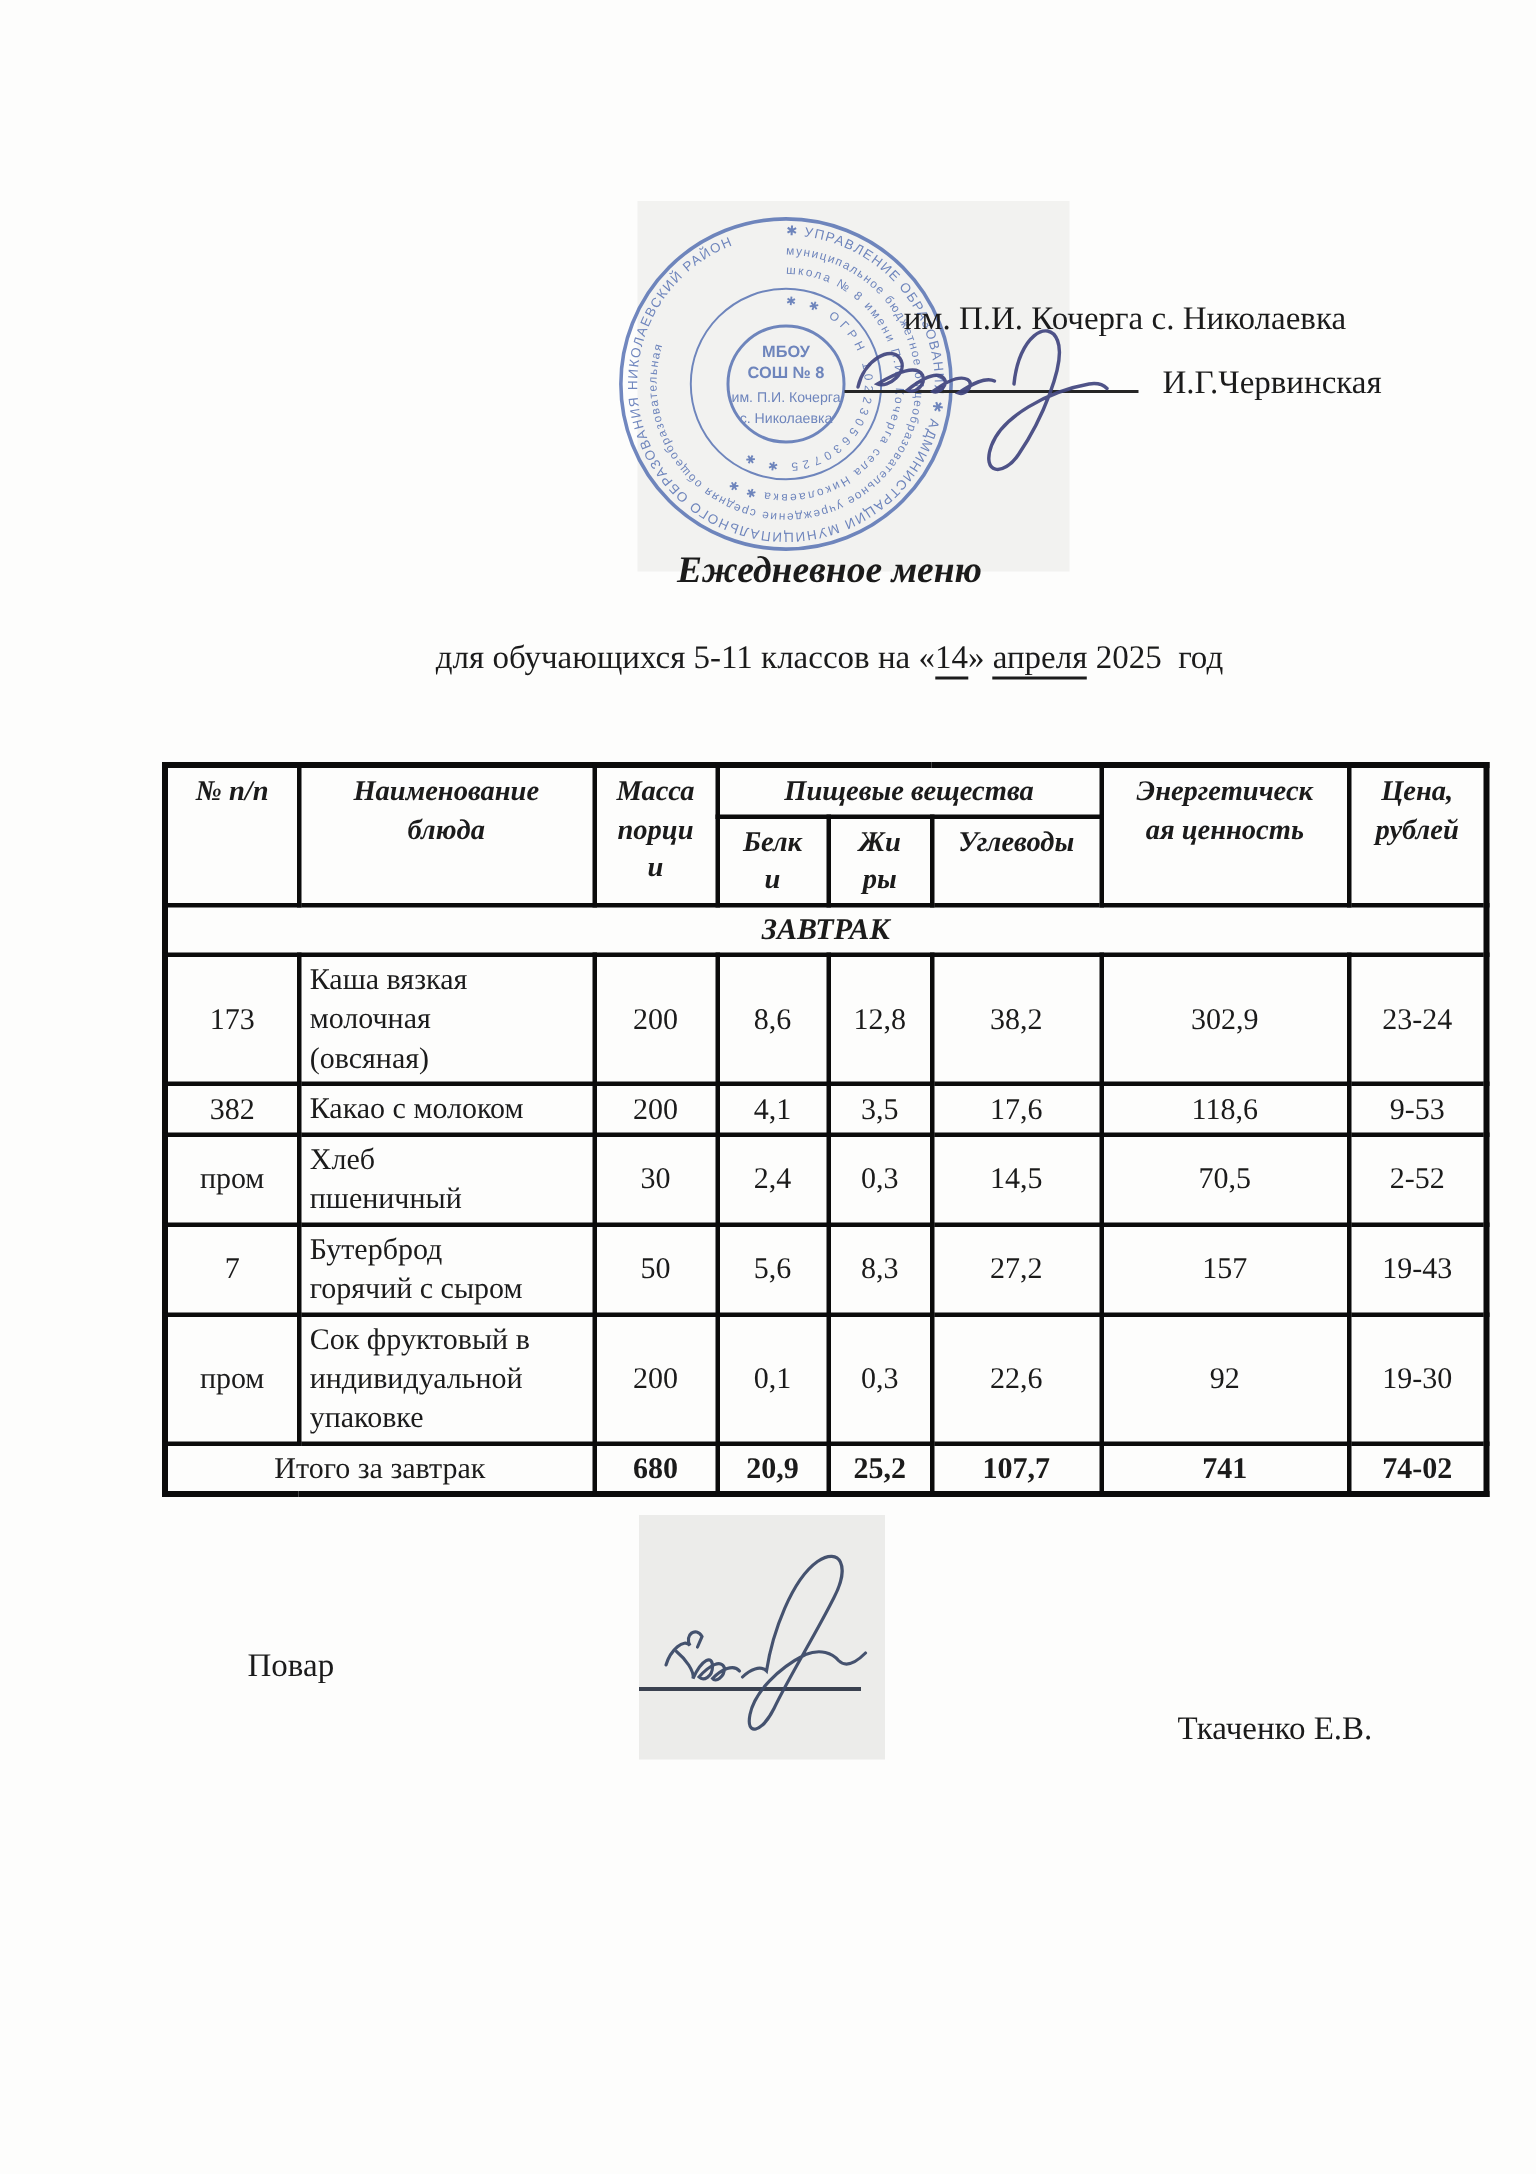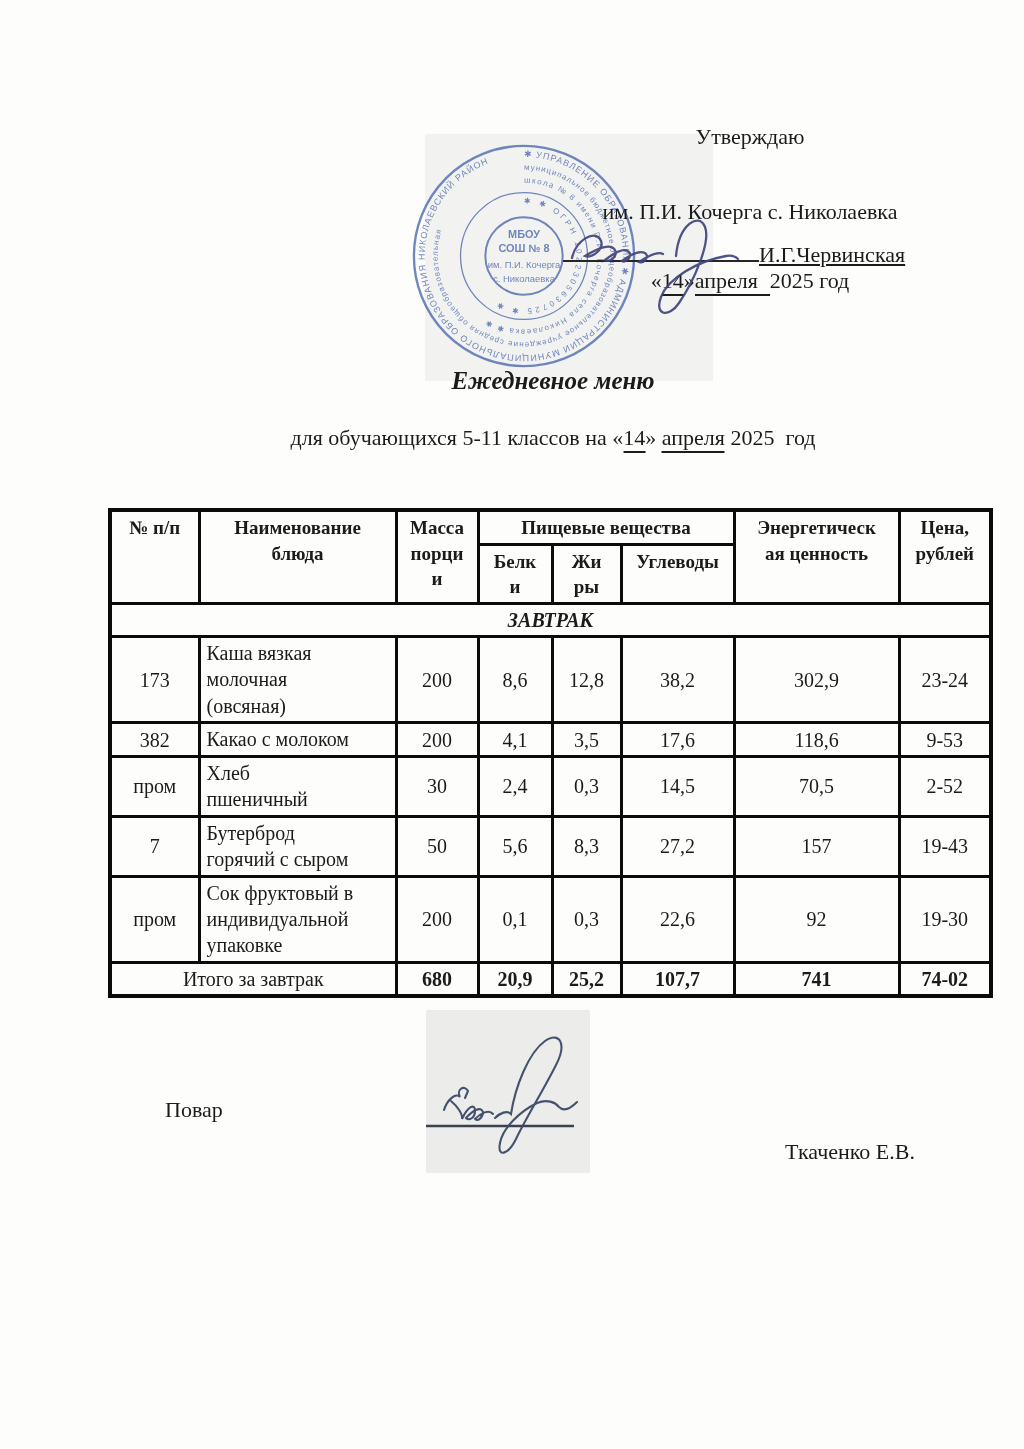--- a/index.html
+++ b/index.html
@@ -28,21 +28,21 @@
   
   .doc-title{position:absolute;top:367px;left:553px;transform:translateX(-50%);
     font-size:25px;font-weight:bold;font-style:italic;white-space:nowrap;}
   .doc-subtitle{position:absolute;top:425px;left:553px;transform:translateX(-50%);
     font-size:22px;white-space:nowrap;}
 
   
   table.menu{position:absolute;left:108px;top:508px;width:881px;border-collapse:collapse;
     table-layout:fixed;border:4px solid #0b0b0b;}
   .menu th,.menu td{border:3px solid #0b0b0b;overflow:hidden;}
-  .menu th{font-weight:bold;font-size:19px;text-align:center;
+  .menu th{font-weight:bold;font-style:italic;font-size:19px;text-align:center;
     vertical-align:top;white-space:pre-line;line-height:1.35;padding:3px 2px 2px;}
   .menu td{font-size:20px;text-align:center;vertical-align:middle;padding:2px 3px;line-height:1.3;}
   .menu td.dish{text-align:left;padding-left:6px;white-space:pre-line;line-height:1.32;}
   .menu td.numcol{font-weight:normal;margin-top:36px;}
   .menu tr.section td{font-weight:bold;font-style:italic;font-size:20px;text-align:center;}
   .menu tr.total td{font-weight:bold;}
   .menu tr.total td.total-label{font-weight:normal;}
 
   
   .foot{position:absolute;font-size:22px;white-space:nowrap;}
@@ -80,27 +80,23 @@
       <text font-size="8" letter-spacing="3">
         <textPath href="#ringG">✱ ✱ ОГРН 1022305630725 ✱ ✱</textPath>
       </text>
       <text x="0" y="-18" text-anchor="middle" font-size="11" font-weight="bold">МБОУ</text>
       <text x="0" y="-4" text-anchor="middle" font-size="11" font-weight="bold">СОШ № 8</text>
       <text x="0" y="12" text-anchor="middle" font-size="9.5">им. П.И. Кочерга</text>
       <text x="0" y="26" text-anchor="middle" font-size="9.5">с. Николаевка</text>
     </g>
   </svg>
 
-  <div class="apr" style="left:600px;top:124px;width:300px;text-align:center;">Утверждаю</div>
   <div class="apr center" style="top:199px;">им. П.И. Кочерга с. Николаевка</div>
   <div class="apr" style="left:563px;top:238px;">
-    <span class="sigline"></span><span style="margin-left:0;text-decoration:underline;">И.Г.Червинская</span>
-  </div>
-  <div class="apr center" style="top:268px;">
-    <span>«</span><span class="u">14</span><span>»</span><span class="u" style="padding-right:12px;">апреля</span><span>2025 год</span>
+    <span class="sigline"></span><span style="margin-left:16px;">И.Г.Червинская</span>
   </div>
 
   <svg class="sig-svg" style="left:558px;top:206px;width:230px;height:130px;" viewBox="0 0 230 130">
     <g fill="none" stroke="#41457f" stroke-width="2.3" stroke-linecap="round" opacity="0.92">
       <path d="M14,52 C18,34 36,24 42,33 C48,42 34,53 27,50 C40,42 53,37 57,44 C60,50 52,57 47,54 C56,47 66,41 71,46 C75,50 68,57 64,55 C72,49 81,44 87,47 C92,50 86,58 81,56 C90,50 99,45 105,48"></path>
       <path d="M118,50 C121,18 141,6 147,21 C153,36 136,75 121,97 C111,112 96,110 103,91 C110,72 140,55 168,50 C174,49 178,51 180,53"></path>
     </g>
   </svg>
 
   <div class="doc-title">Ежедневное меню</div>

